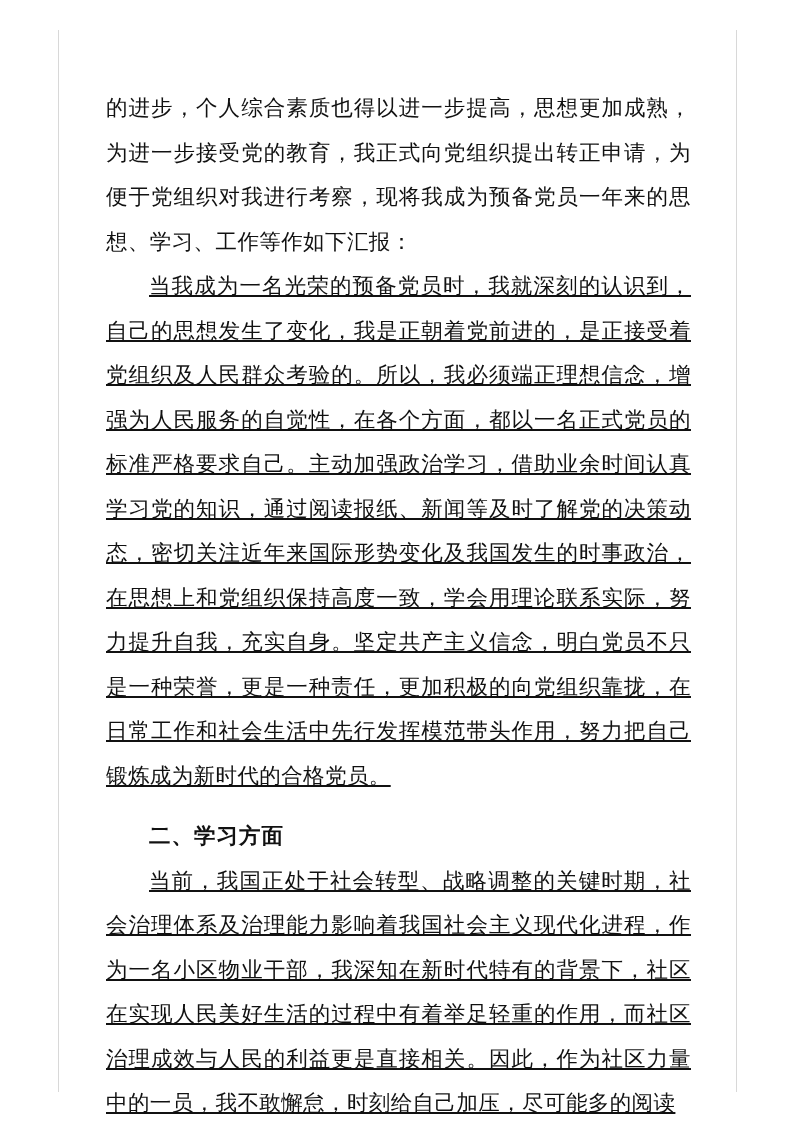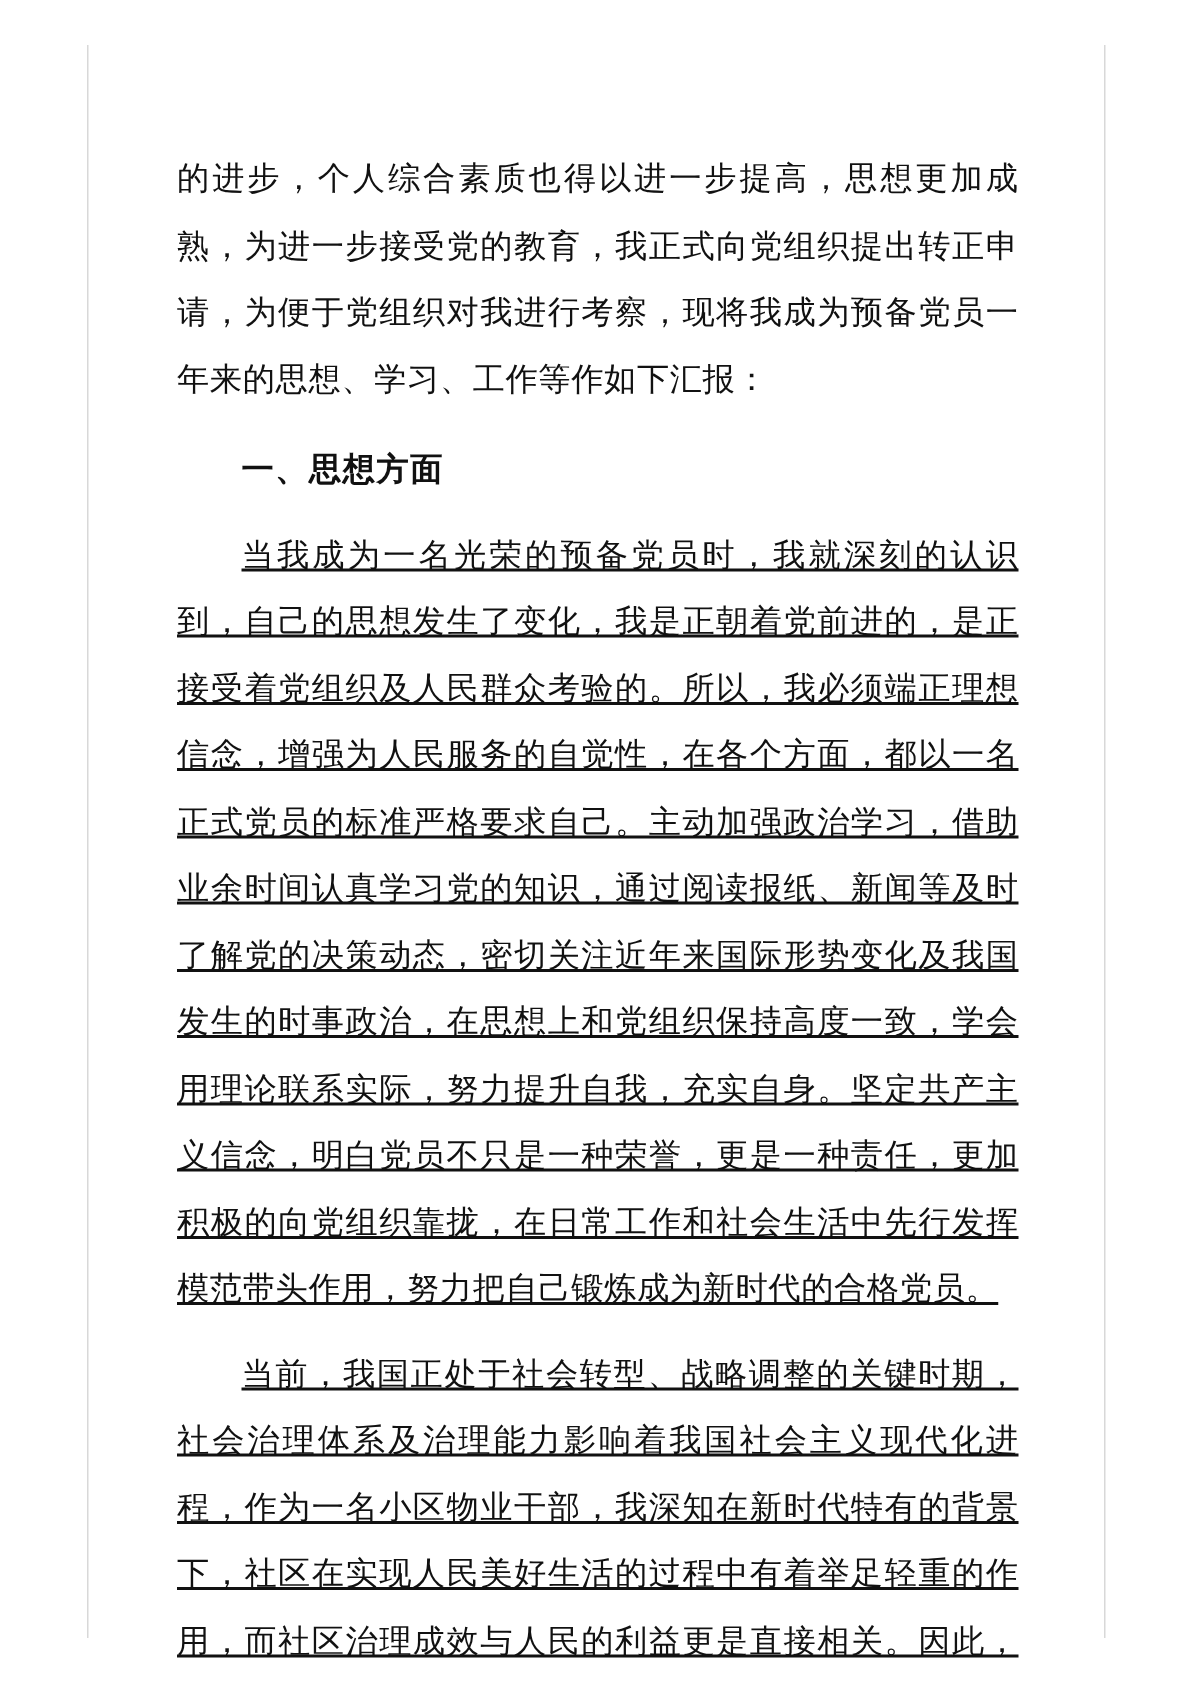--- a/index.html
+++ b/index.html
@@ -28,21 +28,21 @@
     border-right: 1px solid #d8d8d8;
     pointer-events: none;
   }
   .content {
     position: absolute;
     left: 106px;
     top: 86px;
     width: 585px;
   }
   p {
-    margin: 12px;
+    margin: 0;
     font-family: "DejaVu Sans", sans-serif;
     font-size: 21.5px;
     line-height: 44.5px;
     color: #111111;
     text-align: justify;
     text-justify: inter-ideograph;
     letter-spacing: 0.4px;
   }
   p.body-text {
     text-indent: 0;
@@ -60,17 +60,17 @@
     margin-top: 16px;
   }
 </style>
 </head>
 <body>
 
 <div class="page">
   <div class="page-border"></div>
   <div class="content">
     <p class="body-text">的进步，个人综合素质也得以进一步提高，思想更加成熟，为进一步接受党的教育，我正式向党组织提出转正申请，为便于党组织对我进行考察，现将我成为预备党员一年来的思想、学习、工作等作如下汇报：</p>
-    <p class="heading gap-before">一、思想方面</p>
     <p class="indented">当我成为一名光荣的预备党员时，我就深刻的认识到，自己的思想发生了变化，我是正朝着党前进的，是正接受着党组织及人民群众考验的。所以，我必须端正理想信念，增强为人民服务的自觉性，在各个方面，都以一名正式党员的标准严格要求自己。主动加强政治学习，借助业余时间认真学习党的知识，通过阅读报纸、新闻等及时了解党的决策动态，密切关注近年来国际形势变化及我国发生的时事政治，在思想上和党组织保持高度一致，学会用理论联系实际，努力提升自我，充实自身。坚定共产主义信念，明白党员不只是一种荣誉，更是一种责任，更加积极的向党组织靠拢，在日常工作和社会生活中先行发挥模范带头作用，努力把自己锻炼成为新时代的合格党员。</p>
+    <p class="heading gap-before">二、学习方面</p>
     <p class="indented">当前，我国正处于社会转型、战略调整的关键时期，社会治理体系及治理能力影响着我国社会主义现代化进程，作为一名小区物业干部，我深知在新时代特有的背景下，社区在实现人民美好生活的过程中有着举足轻重的作用，而社区治理成效与人民的利益更是直接相关。因此，作为社区力量中的一员，我不敢懈怠，时刻给自己加压，尽可能多的阅读</p>
   </div>
 </div>
 
 </body></html>

